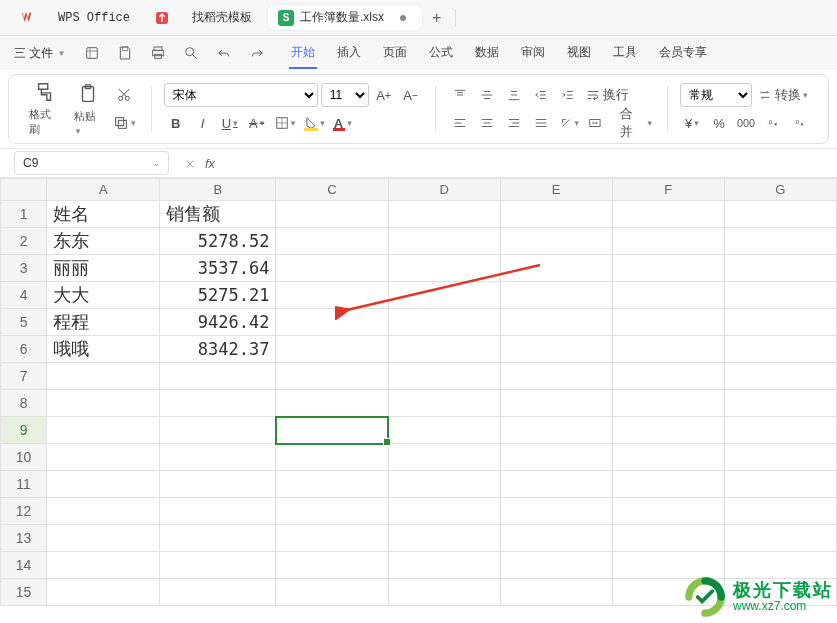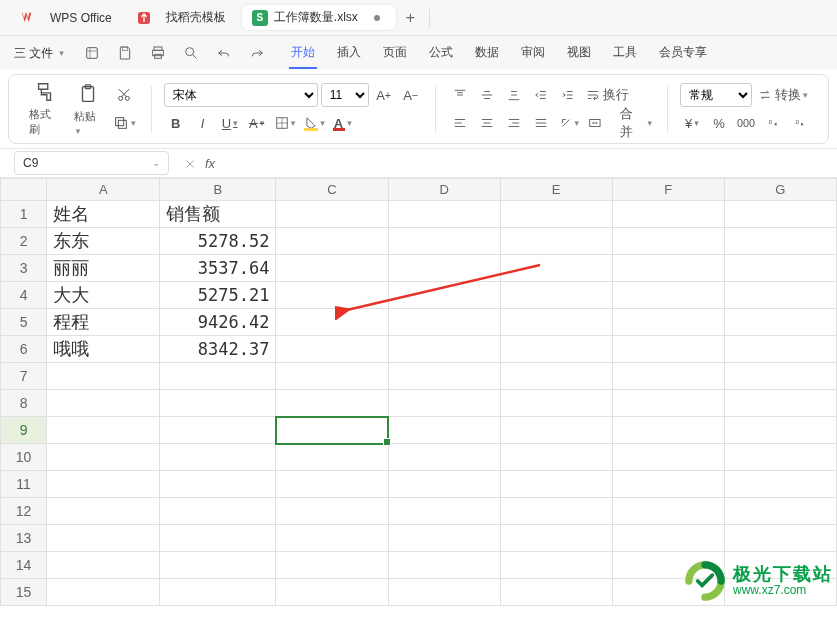--- a/index.html
+++ b/index.html
@@ -1,19 +1,19 @@
 <!DOCTYPE html>
 <html><head>
 <meta charset="utf-8">
 <style>
 * { box-sizing: border-box; margin: 0; padding: 0; }
 body { font-family: "Microsoft YaHei", Arial, sans-serif; font-size: 12px; color: #333; background: #fff; width: 837px; height: 623px; overflow: hidden; position: relative; }
 
 .titlebar { height: 36px; display: flex; align-items: center; background: #f7f7f7; border-bottom: 1px solid #e5e5e5; padding: 0 8px; }
-.titlebar .app-tab { display: flex; align-items: center; gap: 14px; padding: 4px 12px; cursor: pointer; }
+.titlebar .app-tab { display: flex; align-items: center; gap: 22px; padding: 4px 12px; cursor: pointer; font-family: Liberation Mono, monospace; }
 .titlebar .app-tab svg { width: 16px; height: 16px; }
 .titlebar .doc-tab { display: flex; align-items: center; gap: 6px; background: #fff; border-radius: 6px; padding: 4px 16px 4px 10px; margin-left: 4px; cursor: pointer; }
 .titlebar .doc-tab.active { background: #fff; box-shadow: 0 0 2px rgba(0,0,0,.15); }
 .titlebar .sheet-icon { width: 16px; height: 16px; background: #2ea563; color: #fff; border-radius: 3px; display: flex; align-items: center; justify-content: center; font-size: 10px; font-weight: bold; }
 .titlebar .dot { width: 6px; height: 6px; border-radius: 50%; background: #888; margin-left: 10px; }
 .titlebar .add { padding: 4px 10px; font-size: 16px; color: #666; cursor: pointer; }
 .titlebar .sep { width: 1px; height: 18px; background: #ddd; margin: 0 4px; }
 
 .menubar { height: 34px; display: flex; align-items: center; background: #f7f7f7; padding: 0 6px; gap: 7px; }
 .menubar .mfile { display: flex; align-items: center; gap: 4px; padding: 4px 8px; cursor: pointer; border-radius: 4px; }
@@ -44,21 +44,21 @@
 .grid .corner { width: 48px; height: 22px; background: #f5f5f5; }
 .grid .colh { height: 22px; background: #f5f5f5; text-align: center; font-weight: normal; color: #666; font-size: 13px; }
 .grid .rowh { width: 48px; background: #f5f5f5; text-align: center; font-weight: normal; color: #666; font-size: 14px; }
 .grid .rowh.sel { background: #e8f0e0; color: #3a7a3a; }
 .grid td.cell { height: 27px; padding: 0 6px; font-size: 18px; font-family: SimSun, serif; }
 .grid td.num { text-align: right; font-family: Consolas, monospace; font-size: 17px; }
 .grid td.selcell { outline: 2px solid #2e8b3d; outline-offset: -1px; position: relative; }
 .grid td.selcell::after { content: ''; position: absolute; right: -3px; bottom: -3px; width: 6px; height: 6px; background: #2e8b3d; border: 1px solid #fff; }
 
 .arrow-annot { position: absolute; pointer-events: none; }
-.watermark { position: absolute; right: 4px; bottom: 20px; display: flex; align-items: center; gap: 6px; pointer-events: none; }
+.watermark { position: absolute; right: 4px; bottom: 4px; display: flex; align-items: center; gap: 6px; pointer-events: none; }
 .watermark .logo { width: 44px; height: 44px; }
 .watermark .txt { display: flex; flex-direction: column; line-height: 1.1; }
 .watermark .t1 { font-size: 18px; color: #0aa04a; font-weight: bold; letter-spacing: 2px; }
 .watermark .t2 { font-size: 12px; color: #0aa04a; }
 
 svg { display: block; }
 .chev { font-size: 9px; color: #888; margin-left: 2px; }
 </style>
 </head>
 <body>

